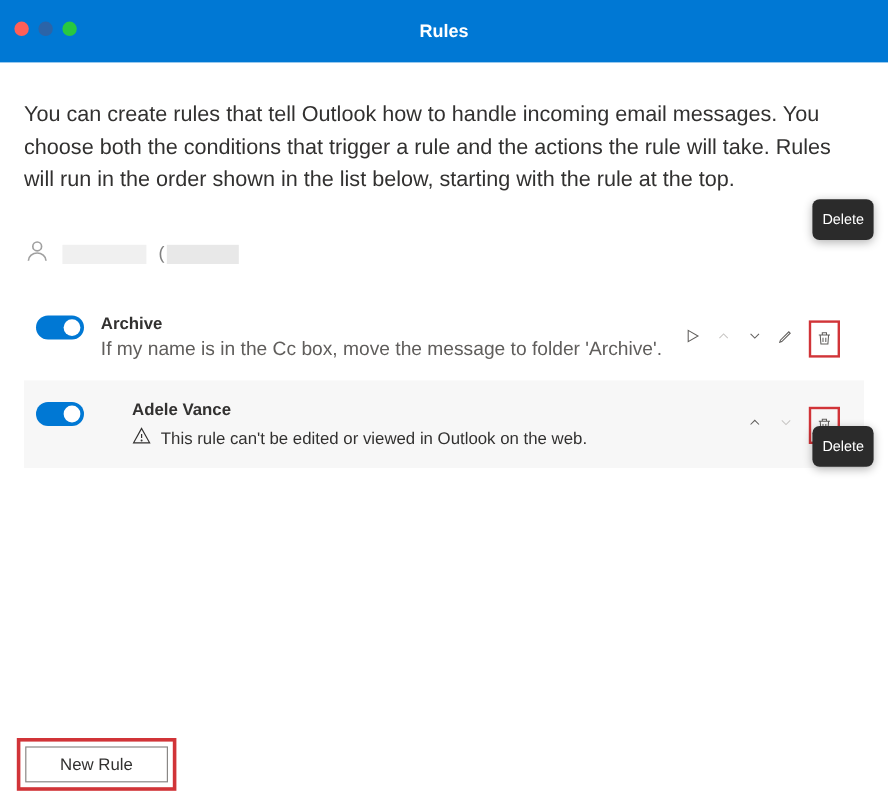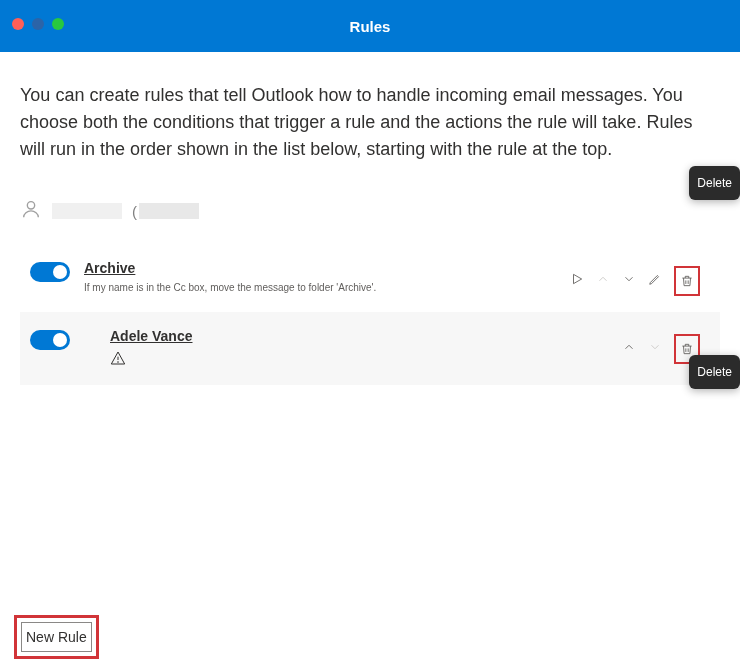--- a/index.html
+++ b/index.html
@@ -115,24 +115,23 @@
       right: 3px;
     }
     .rule-body {
       flex: 1;
     }
     .rule-title {
       font-size: 14px;
       font-weight: 600;
       color: #323130;
       margin-bottom: 6px;
-      text-decoration: underline;
     }
     .rule-desc {
-      font-size: 10px;
+      font-size: 16px;
       color: #605e5c;
     }
     .rule-warn {
       font-size: 14px;
       color: #323130;
       display: flex;
       align-items: center;
       gap: 8px;
     }
     .warn-icon svg {
@@ -163,41 +162,41 @@
       padding: 6px 4px 2px 4px;
       display: inline-flex;
     }
     .delete-tooltip {
       position: absolute;
       background: #2b2b2b;
       color: #ffffff;
       font-size: 12px;
       padding: 10px 8px;
       border-radius: 6px;
-      right: 0;
+      right: 12px;
       box-shadow: 0 2px 8px rgba(0,0,0,0.3);
     }
     .tooltip1 { top: 166px; }
     .tooltip2 { top: 355px; }
     .footer {
       position: absolute;
       bottom: 0;
       left: 0;
       right: 0;
       padding: 12px 14px;
     }
     .new-rule-highlight {
       border: 3px solid #d13438;
       display: inline-block;
       padding: 4px;
     }
     .new-rule-btn {
       border: 1px solid #8a8886;
       background: #ffffff;
-      padding: 6px 4px;
+      padding: 6px 28px;
       font-size: 14px;
       cursor: pointer;
       color: #323130;
     }
   </style>
 </head>
 <body>
 
 <div class="titlebar">
   <div class="traffic-lights">
@@ -268,20 +267,21 @@
     <div class="rule-body">
       <div class="rule-title">Adele Vance</div>
       <div class="rule-warn">
         <span class="warn-icon">
           <svg viewBox="0 0 24 24">
               <path d="M12 3L2 21h20L12 3z"></path>
               <line x1="12" y1="10" x2="12" y2="15"></line>
               <circle cx="12" cy="18" r="0.5" fill="#323130"></circle>
             </svg>
         </span>
+        <span>This rule can't be edited or viewed in Outlook on the web.</span>
       </div>
     </div>
     <div class="rule-actions">
       <span class="action-icon">
         <svg viewBox="0 0 24 24">
             <polyline points="6,15 12,9 18,15"></polyline>
           </svg>
       </span>
       <span class="action-icon disabled">
         <svg viewBox="0 0 24 24">

